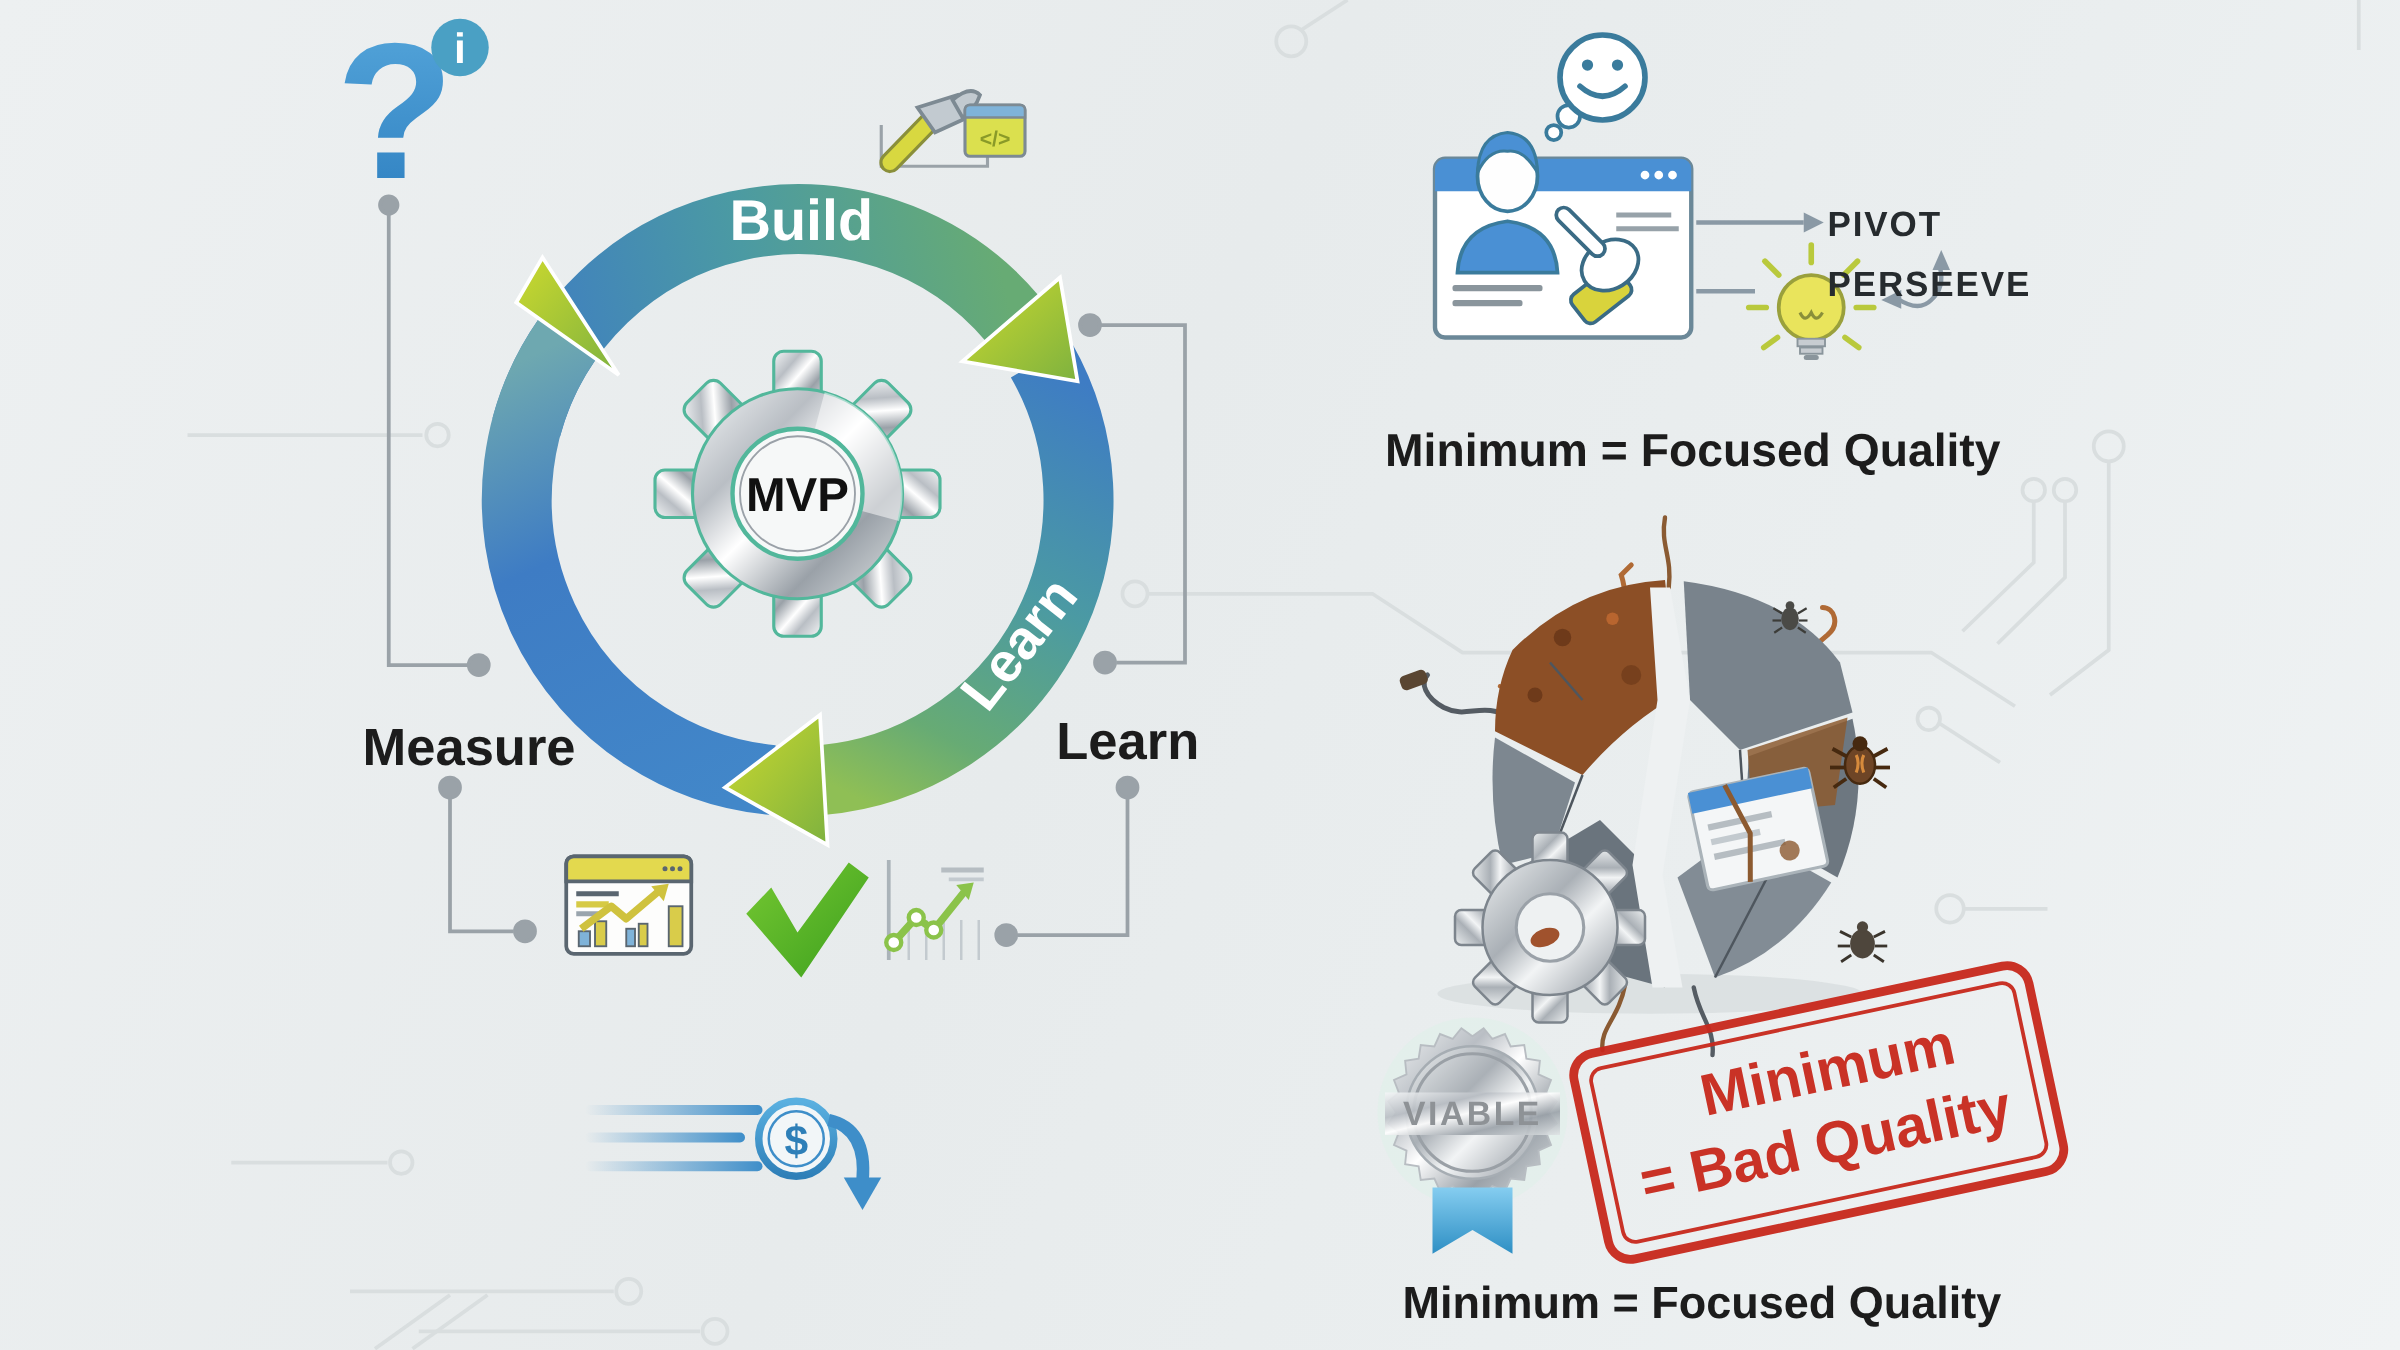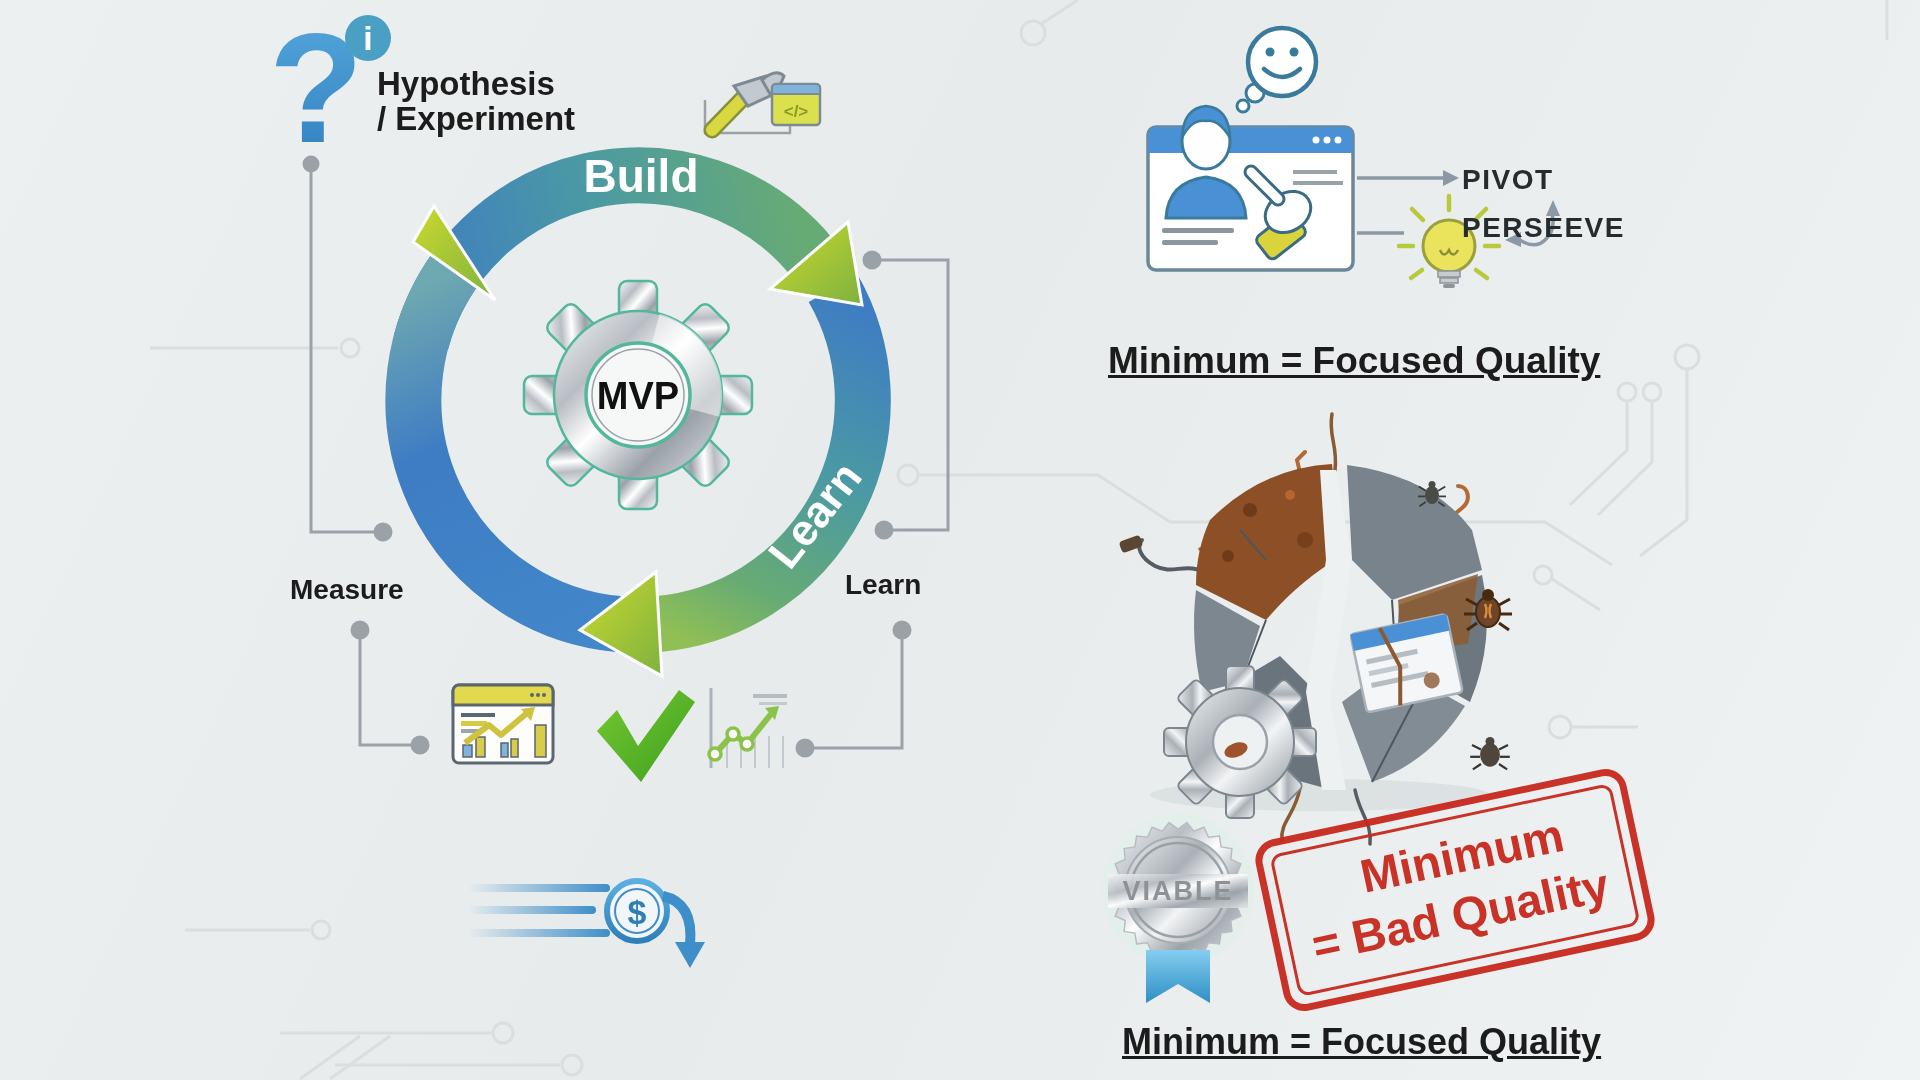--- a/index.html
+++ b/index.html
@@ -1,22 +1,22 @@
 <!DOCTYPE html>
 <html><head>
 <meta charset="utf-8">
 <style>
   html,body{margin:0;padding:0;}
   body{width:1920px;height:1080px;overflow:hidden;background:#e9edee;font-family:"Liberation Sans",sans-serif;}
   #stage{position:relative;width:1920px;height:1080px;background:linear-gradient(115deg,#edf0f1 0%,#e7ebec 45%,#eaeeef 70%,#f0f3f4 100%);}
   svg.layer{position:absolute;left:0;top:0;width:1920px;height:1080px;}
   .lbl{position:absolute;color:#1c1c1c;font-weight:bold;white-space:nowrap;}
-  .lbl.center{text-align:center;text-decoration:underline;}
+  .lbl.center{text-align:center;}
   .hyp{font-size:33px;line-height:35px;}
-  .big{font-size:28px;}
+  .big{font-size:42px;}
   .mid{font-size:35px;}
   .pivot{font-weight:600;font-size:28px;letter-spacing:1.5px;color:#262b2e;}
   .focus{font-size:37px;}
 </style>
 </head>
 <body>
 
 <div id="stage">
 
 <svg class="layer" viewBox="0 0 1920 1080">
@@ -384,24 +384,20 @@
   </g>
 
   <g transform="translate(1455,890) rotate(-12)" opacity="0.95">
     <rect x="-186" y="-84" width="372" height="168" rx="18" fill="none" stroke="#c8281c" stroke-width="7"></rect>
     <rect x="-173" y="-71" width="346" height="142" rx="10" fill="none" stroke="#c8281c" stroke-width="3"></rect>
     <text x="14" y="-16" text-anchor="middle" font-size="47" font-weight="bold" fill="#c8281c">Minimum</text>
     <text x="0" y="42" text-anchor="middle" font-size="47" font-weight="bold" fill="#c8281c">= Bad Quality</text>
   </g>
 </svg>
 
-<div class="lbl hyp" style="left:377px;top:66px;">
-  <div>Hypothesis</div>
-  <div>/ Experiment</div>
-</div>
 
 <div class="lbl big" style="left:290px;top:574px;">Measure</div>
 <div class="lbl big" style="left:845px;top:569px;">Learn</div>
 
 
 <div class="lbl pivot" style="left:1462px;top:132px;margin-top:32px;">PIVOT</div>
 <div class="lbl pivot" style="left:1462px;top:164px;margin-top:48px;">PERSEEVE</div>
 
 <div class="lbl focus center" style="left:1108px;top:340px;width:450px;">Minimum = Focused Quality</div>
 <div class="lbl focus center" style="left:1122px;top:1021px;width:400px;font-size:36px;">Minimum = Focused Quality</div>

